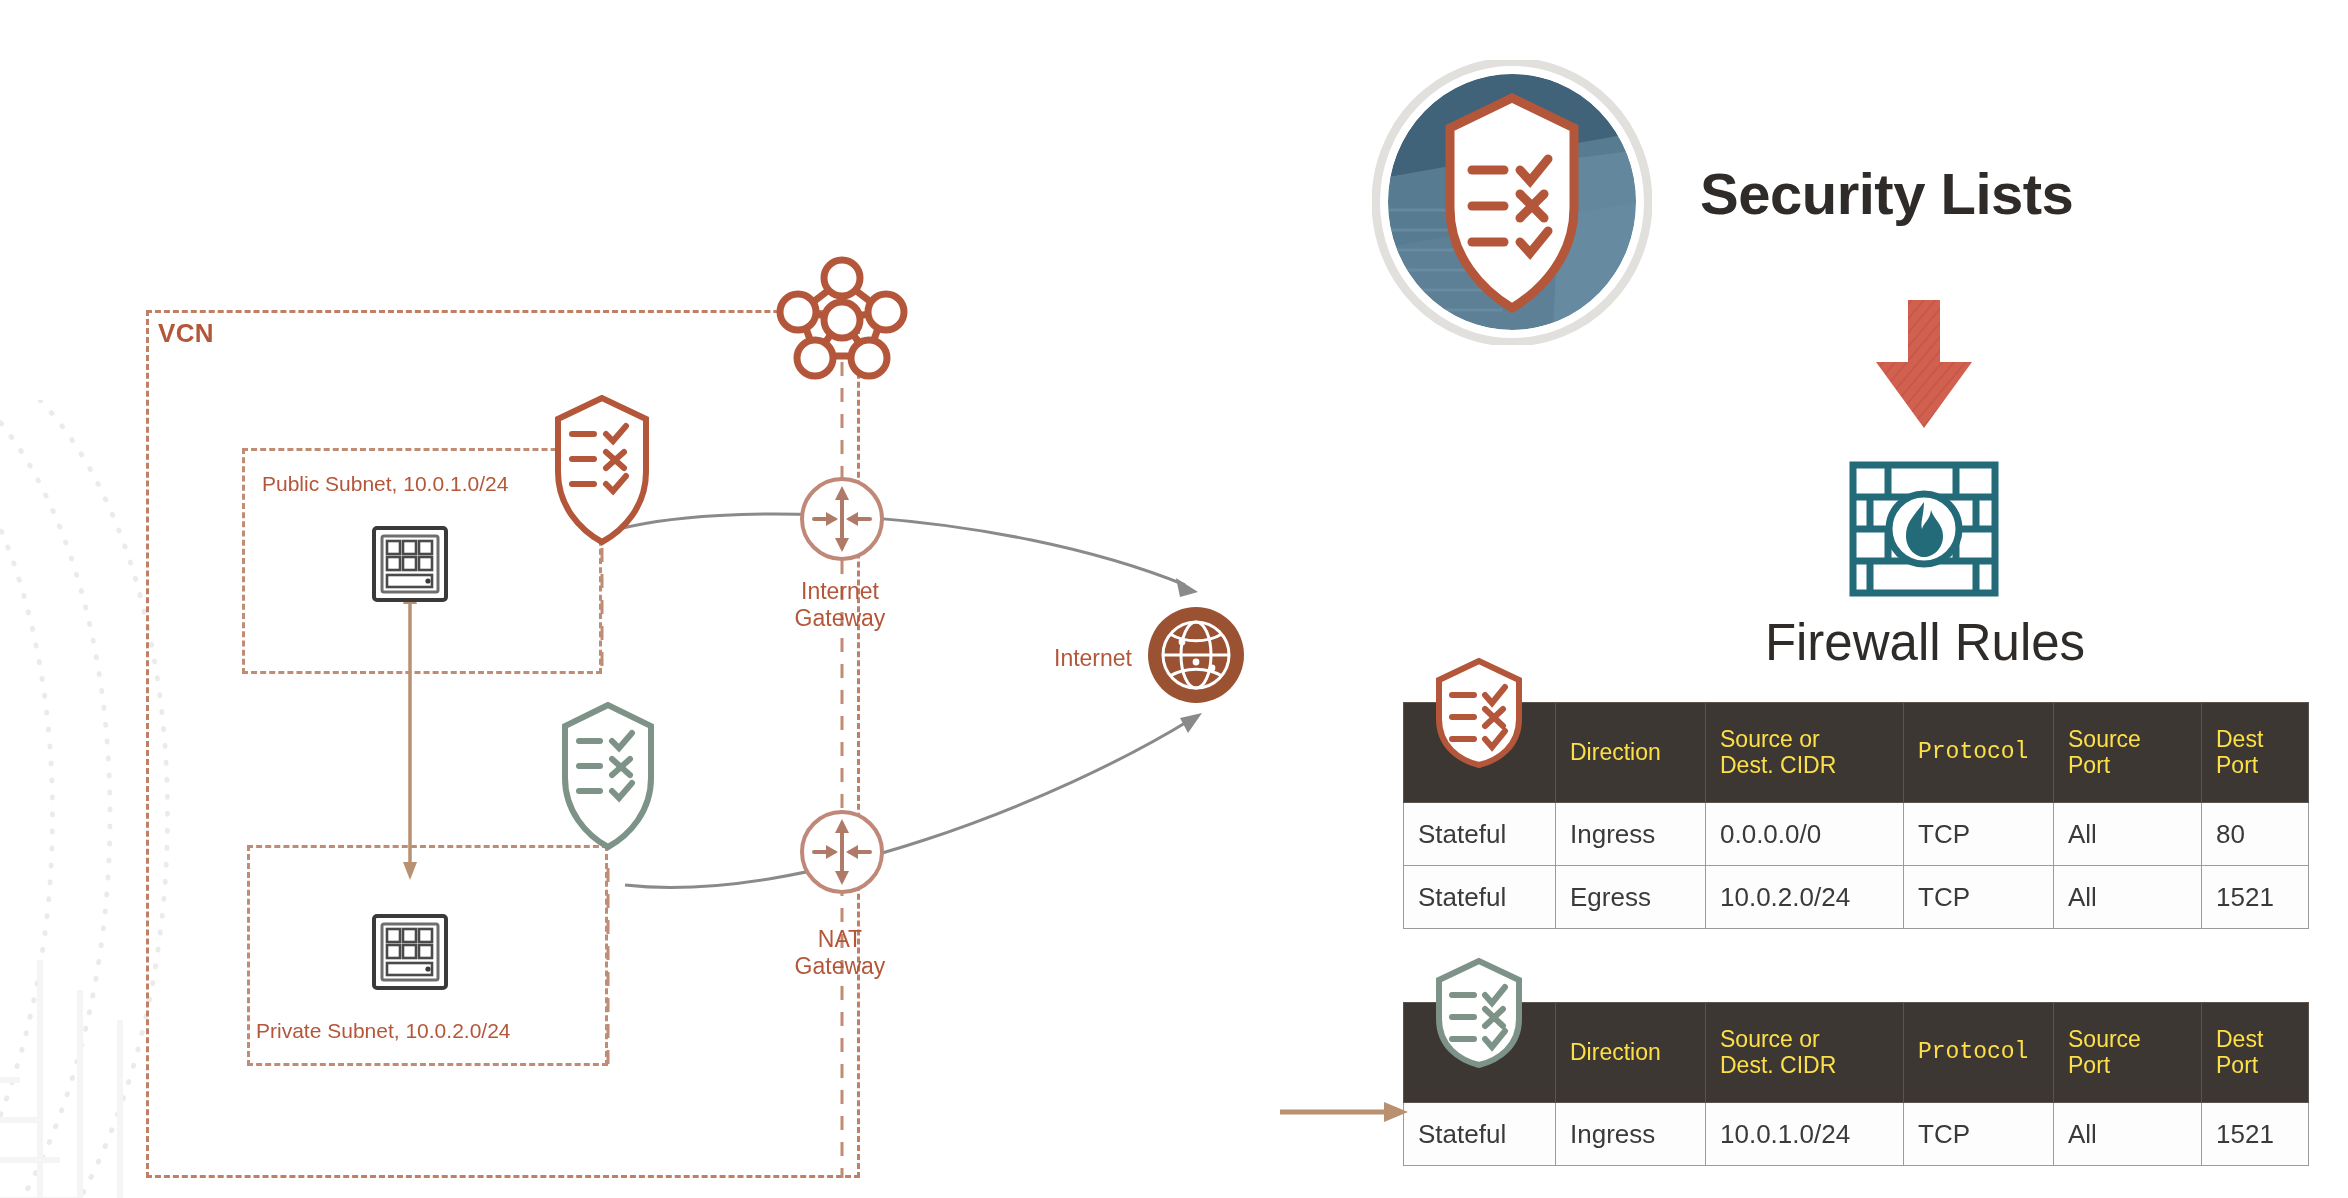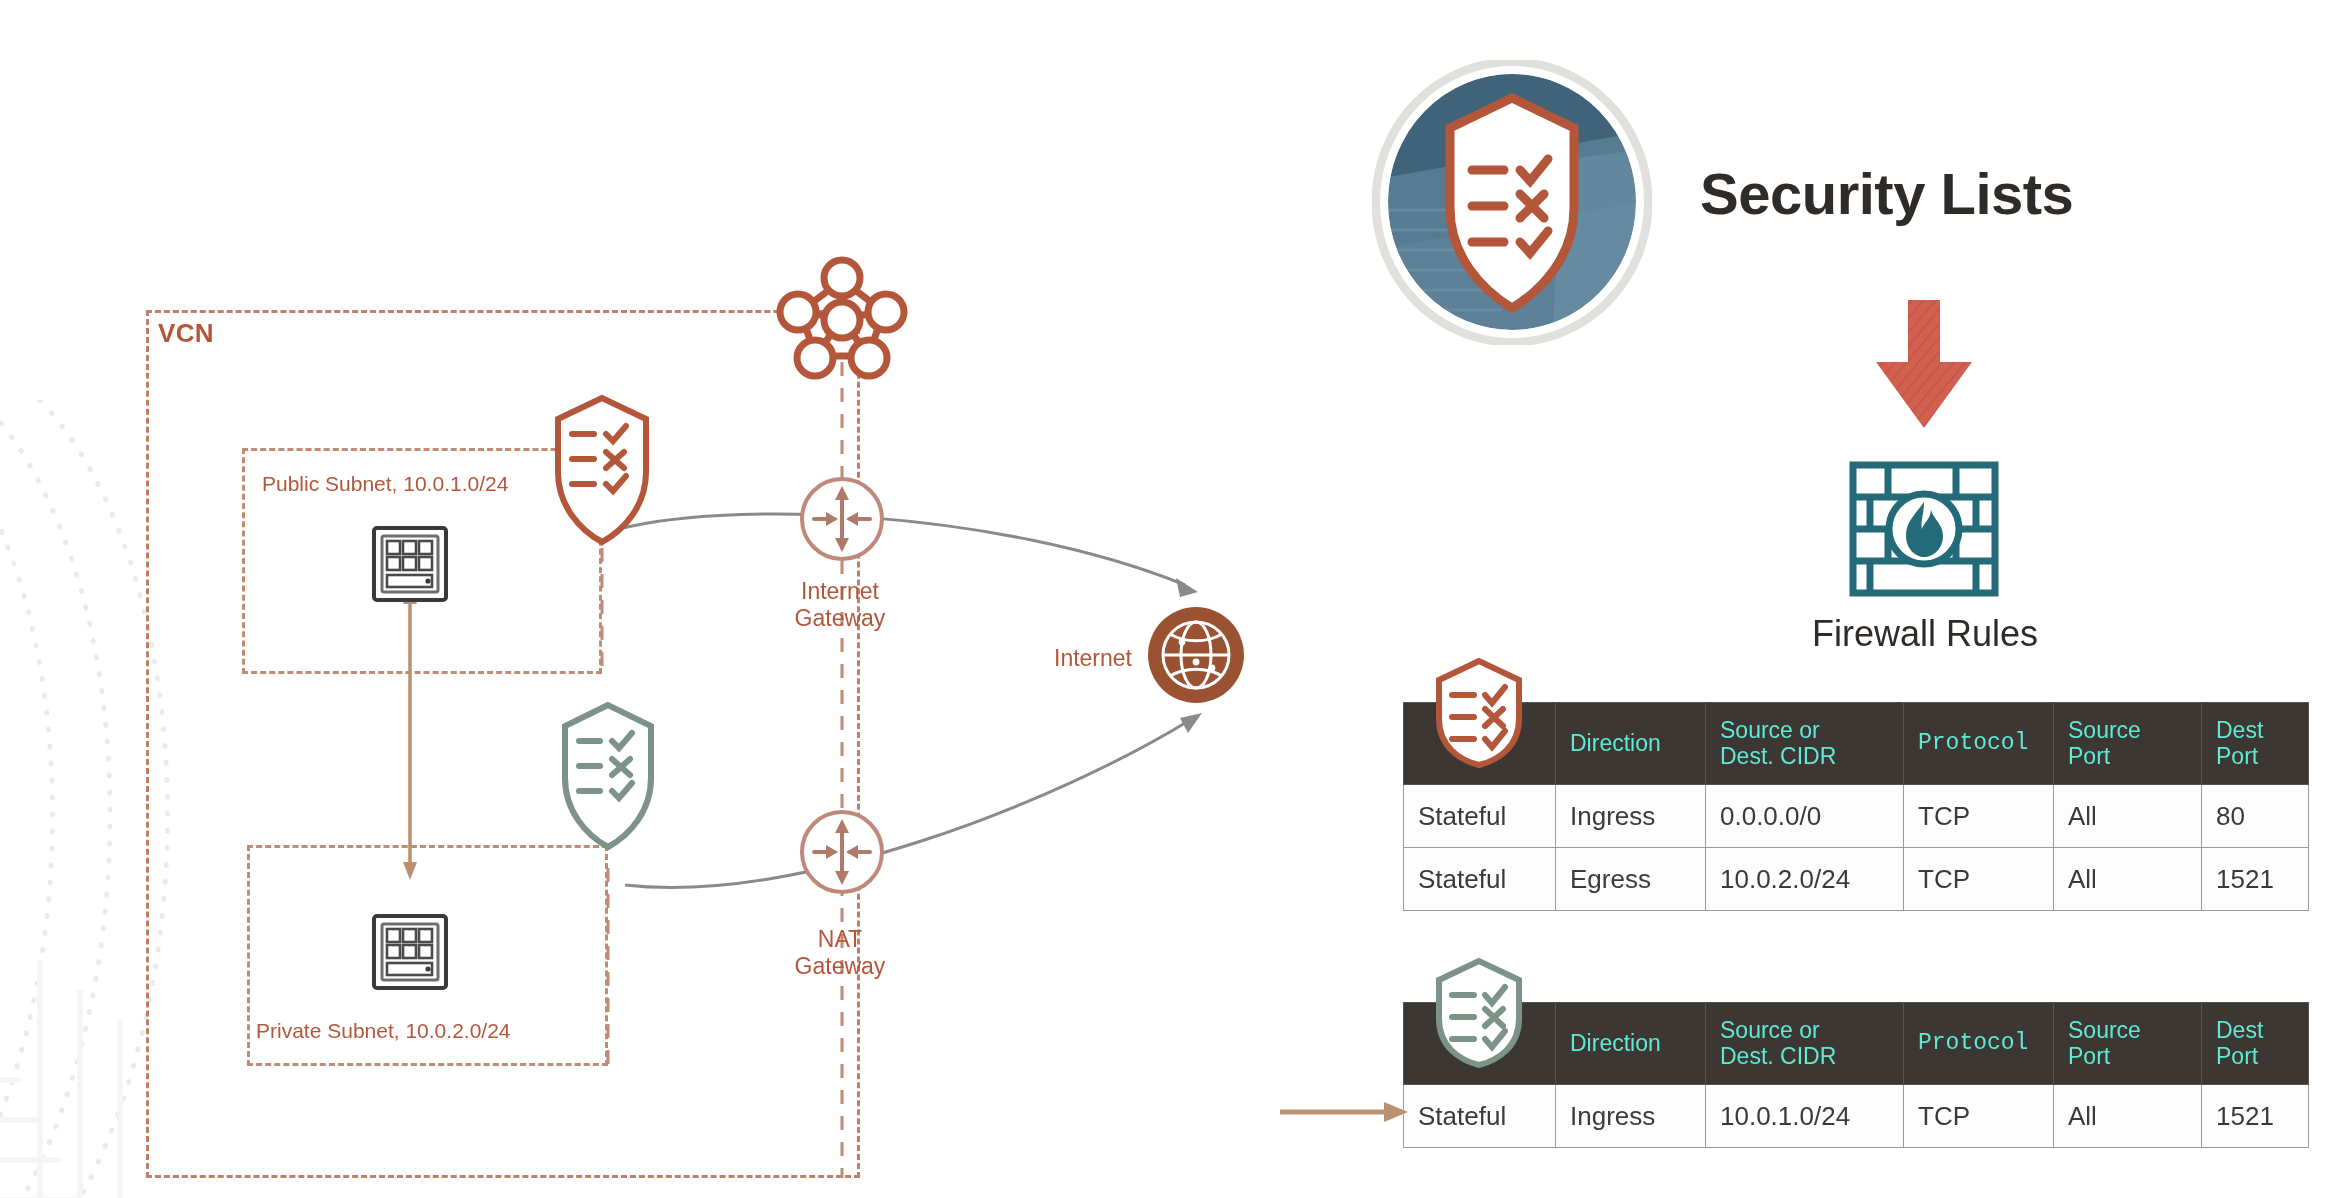--- a/index.html
+++ b/index.html
@@ -52,34 +52,34 @@
     position: absolute; left: 1372px; top: 60px; width: 280px; height: 285px;
   }
   #security-lists-title {
     position: absolute; left: 1700px; top: 160px;
     font-size: 58px; font-weight: 700; color: #2f2b28; letter-spacing:-.5px;
   }
   #down-arrow { position:absolute; left:1864px; top:300px; width:120px; height:135px; }
   #firewall-icon { position:absolute; left:1848px; top:460px; width:152px; height:138px; }
   #firewall-rules-label {
     position: absolute; left: 1700px; top: 613px; width: 450px;
-    text-align: center; font-size: 36px; color: #2f2b28;
+    text-align: center; font-size: 51px; color: #2f2b28;
   }
 
   
   .rules-table {
     position: absolute; border-collapse: collapse; table-layout: fixed;
     background: #ffffff;
   }
   #table-public  { left: 1403px; top: 702px;  width: 905px; }
   #table-private { left: 1403px; top: 1002px; width: 905px; }
   .rules-table th {
-    background: #3c3733; color: #5eead4; font-weight: 400;
+    background: #3c3733; color: #fde047; font-weight: 400;
     font-size: 23px; text-align: left; vertical-align: middle;
-    padding: 10px 14px; height: 82px; border: 1px solid #5a534e;
+    padding: 10px 14px; height: 100px; border: 1px solid #5a534e;
     line-height: 1.12;
   }
   .rules-table td {
     background: #fdfdfd; color: #3a3a3a; font-size: 26px;
     padding: 2px 14px; height: 63px; border: 1px solid #9b9b9b;
     vertical-align: middle; white-space: nowrap;
   }
   .col-0 { width: 152px; } .col-1 { width: 150px; } .col-2 { width: 198px; }
   .col-3 { width: 150px; font-family: Liberation Mono, monospace; } .col-4 { width: 148px; } .col-5 { width: 107px; }
   .th-blank { background:#3c3733; border:1px solid #3c3733; }

